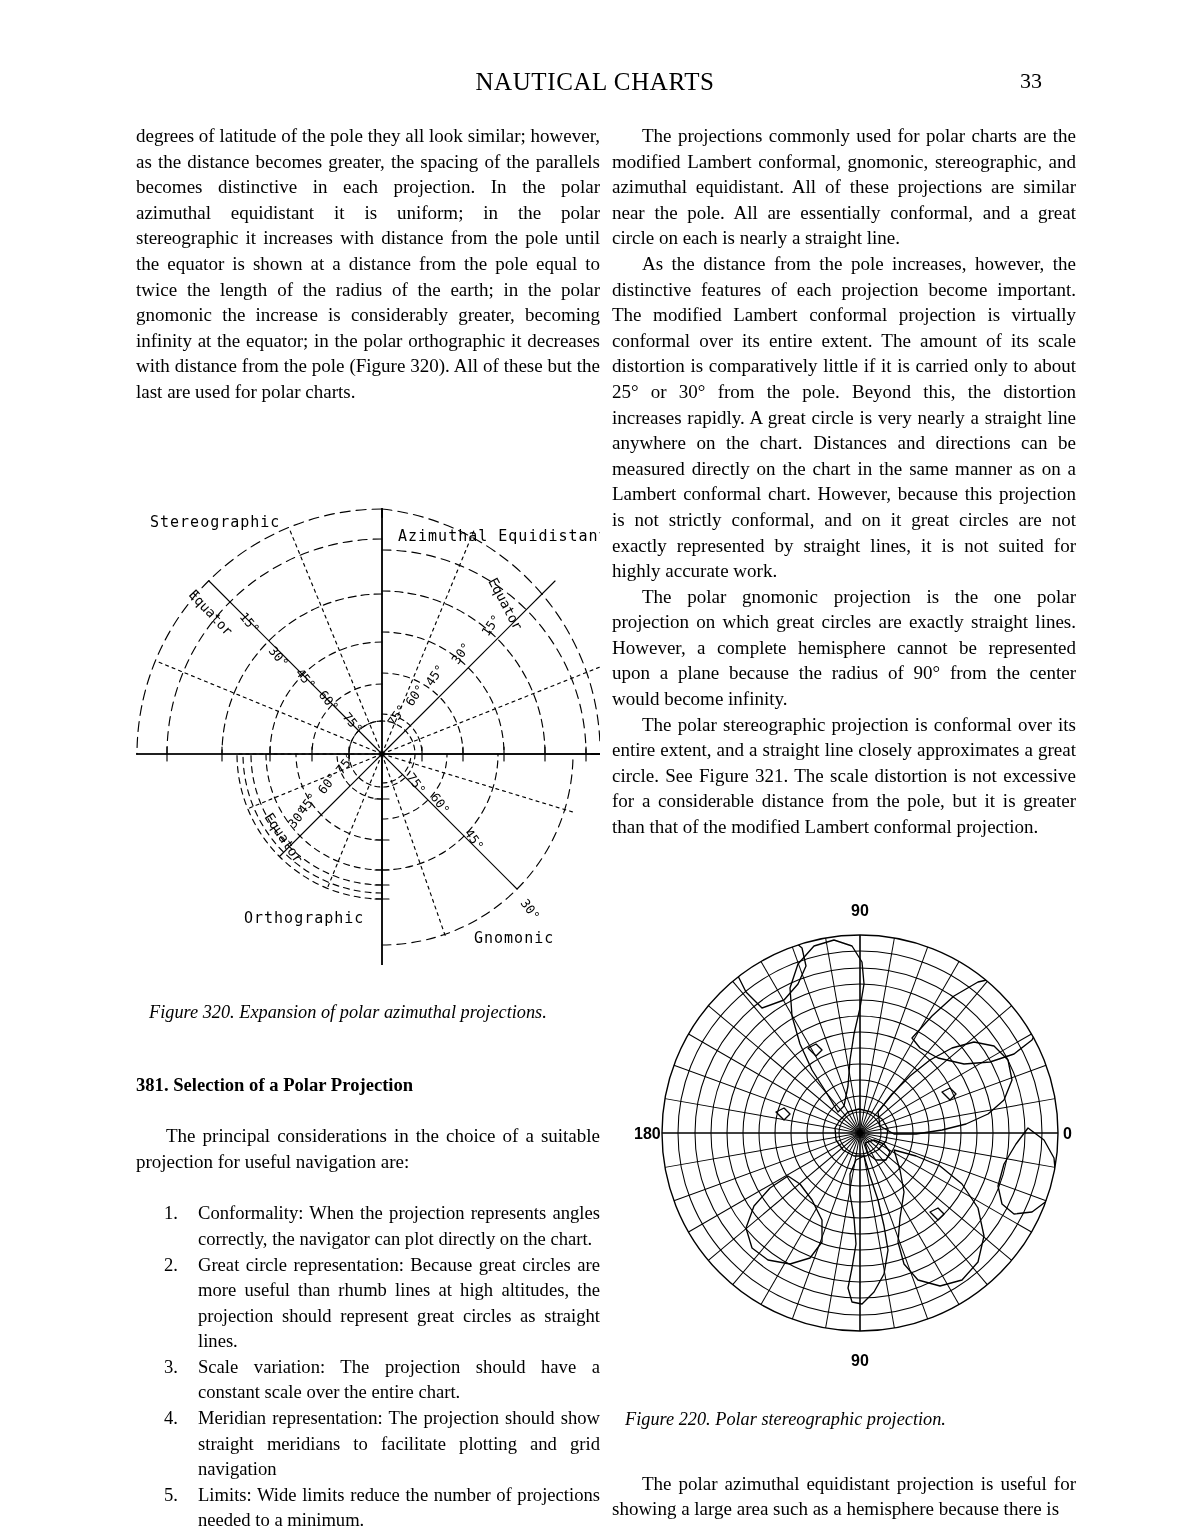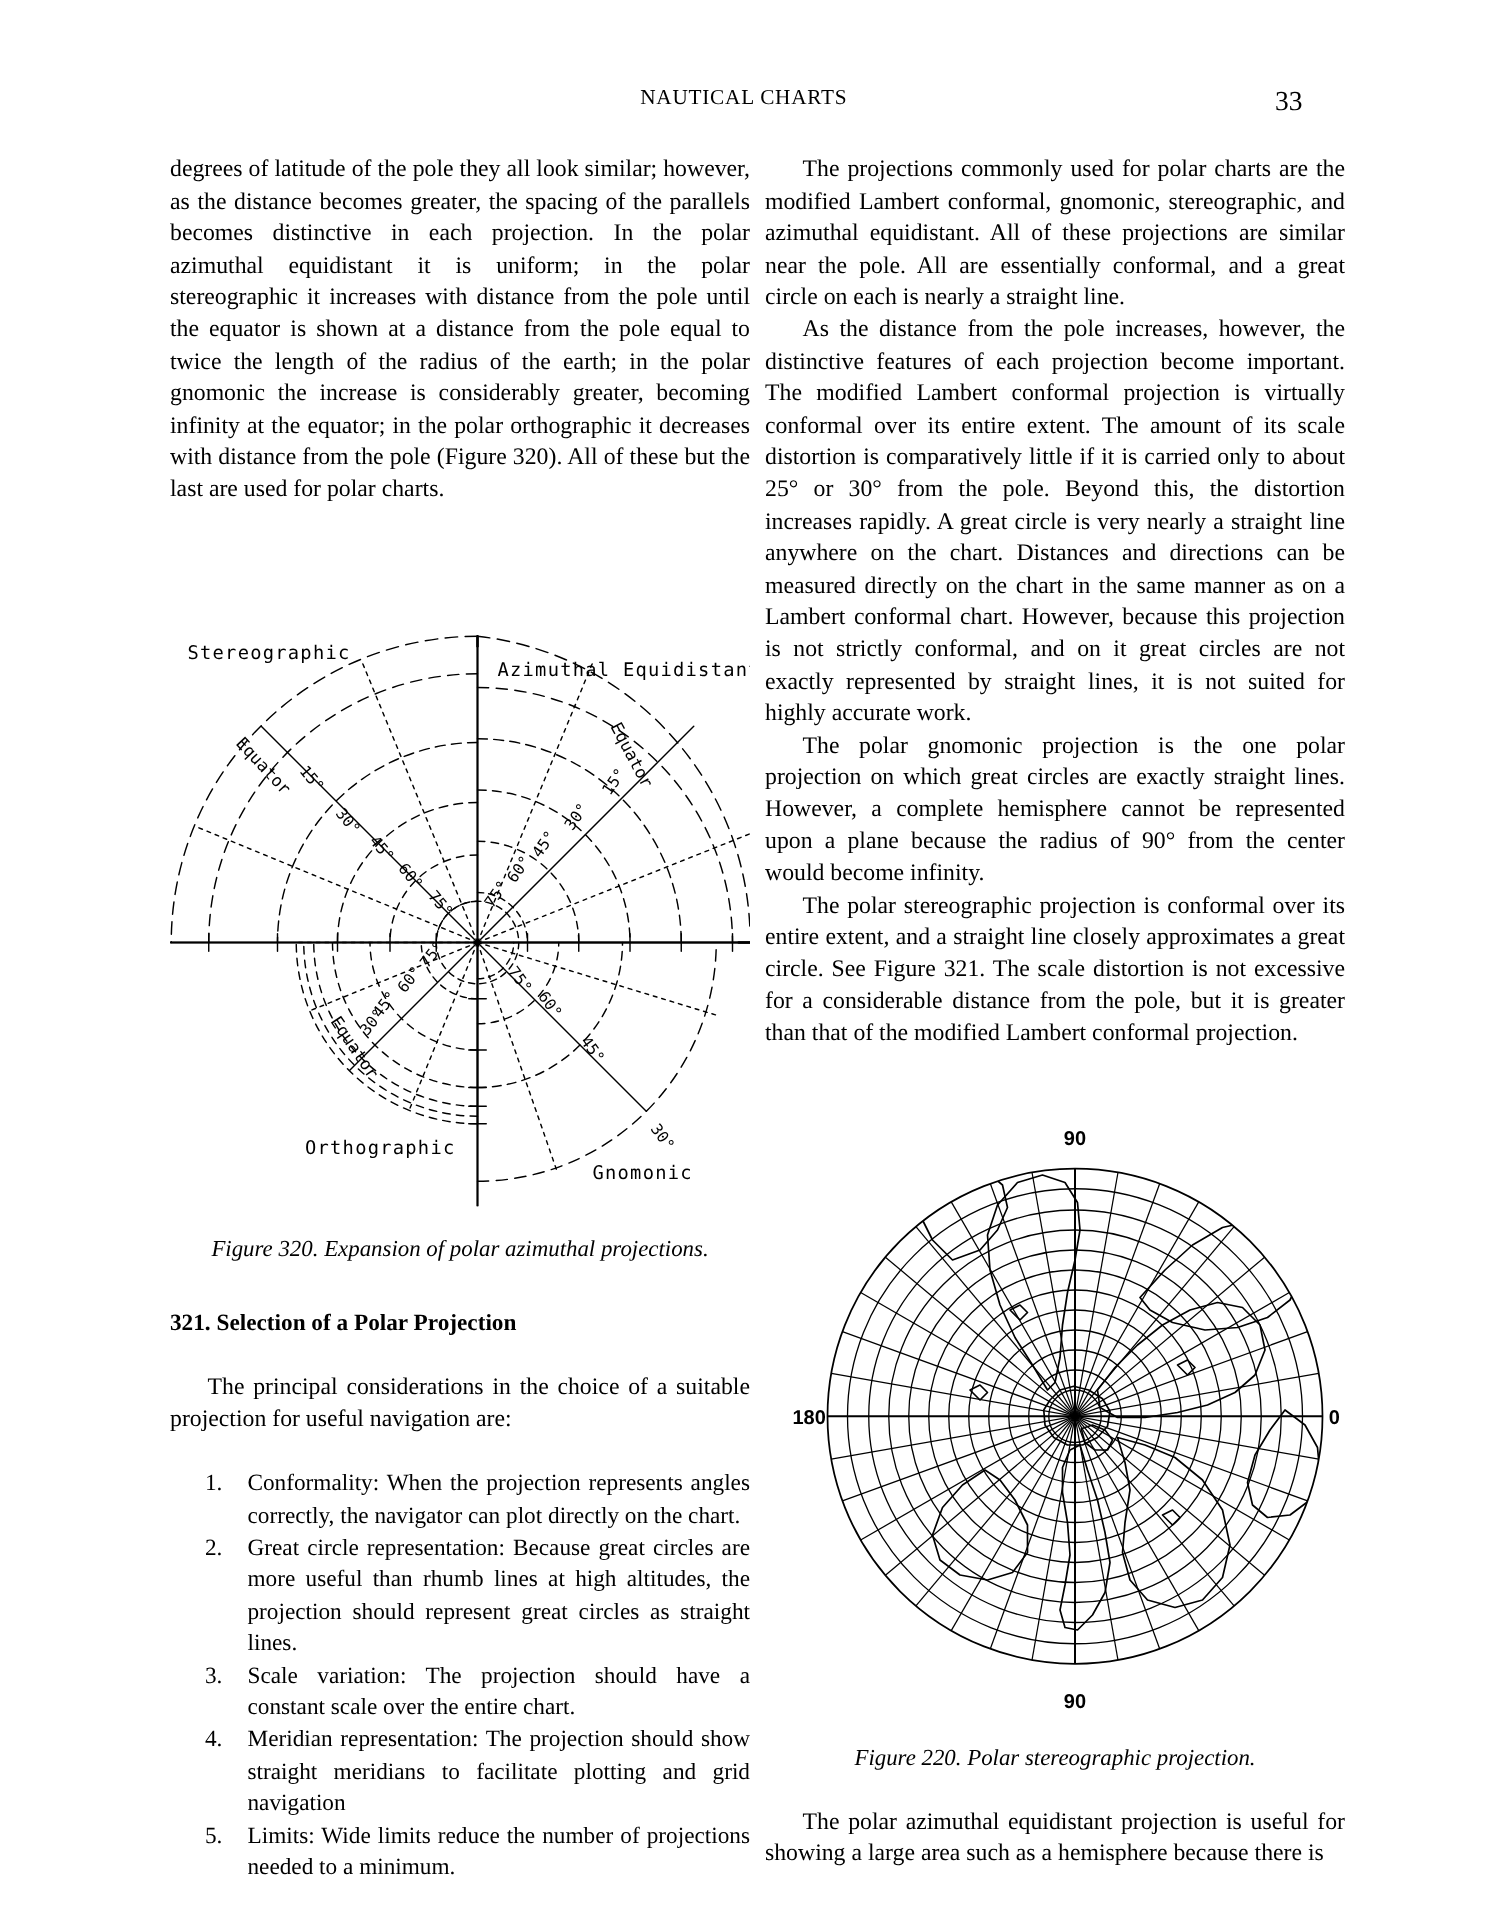--- a/index.html
+++ b/index.html
@@ -22,21 +22,21 @@
     left: 136px;
     top: 68px;
     width: 918px;
     height: 30px;
     display: flex;
     align-items: baseline;
   }
   #running-head .rh-title {
     flex: 1;
     text-align: center;
-    font-size: 17px;
+    font-size: 25px;
     letter-spacing: 0.6px;
     font-family: "Liberation Serif", "DejaVu Serif", serif;
   }
   #running-head .rh-page {
     position: absolute;
     right: 12px;
     top: 0;
     font-size: 22px;
   }
 
@@ -66,25 +66,24 @@
   p.body.indent { text-indent: 30px; }
 
   h3.section-head {
     margin: 0;
     font-size: 18.6px;
     line-height: 25.6px;
     font-weight: bold;
   }
 
   .fig-caption {
-    margin: 0;
+    margin: 13px;
     font-size: 18.3px;
     line-height: 25px;
     font-style: italic;
-    text-align: center;
   }
 
   ol.considerations {
     margin: 0;
     padding: 0;
     list-style: none;
   }
   ol.considerations li {
     position: relative;
     padding-left: 62px;
@@ -246,21 +245,21 @@
           <text transform="translate(294,302) rotate(54)">60°</text>
           <text transform="translate(270,282) rotate(54)">75°</text>
         </g>
       </svg>
     </div>
 
     <div class="spacer-22"></div>
     <p class="fig-caption">Figure 320. Expansion of polar azimuthal projections.</p>
 
     <div class="spacer-34"></div>
-    <h3 class="section-head">321. Selection of a Polar Projection</h3>
+    <h3 class="section-head">381. Selection of a Polar Projection</h3>
 
     <div class="spacer-26"></div>
     <p class="body indent">The principal considerations in the choice of a suitable projection for useful navigation are:</p>
 
     <div class="spacer-26"></div>
     <ol class="considerations">
       <li>
         <span class="num">1.</span>
         <span>Conformality: When the projection represents angles correctly, the navigator can plot directly on the chart.</span>
       </li>

